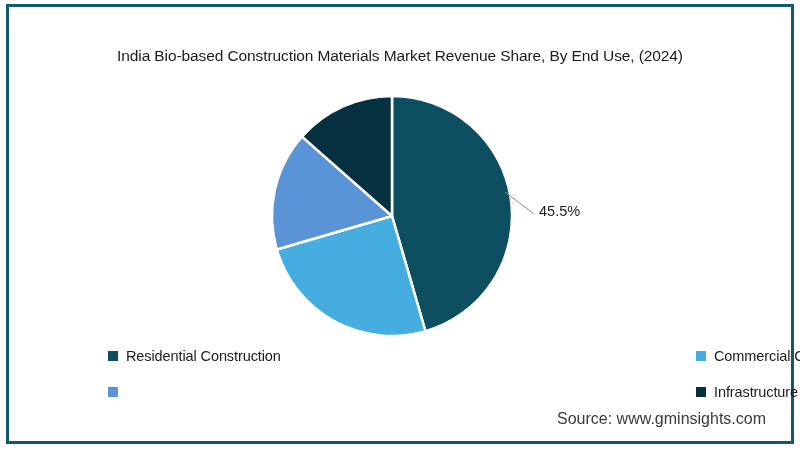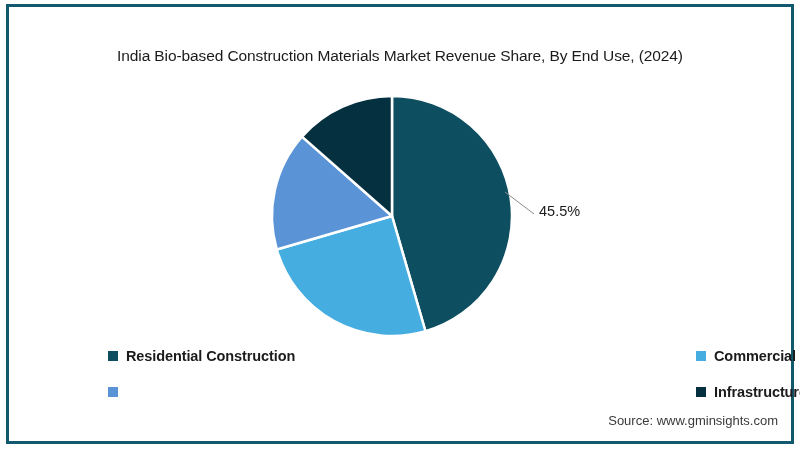--- a/index.html
+++ b/index.html
@@ -55,21 +55,20 @@
     position: absolute;
     font-size: 14.5px;
     color: #1b1b1b;
     white-space: nowrap;
   }
   #legend {
     position: absolute;
     left: 108px;
     top: 348px;
     width: 600px;
-    font-weight: bold;
   }
   .legend-row {
     display: flex;
     width: 100%;
     margin-bottom: 20px;
   }
   .legend-item {
     display: flex;
     align-items: center;
     width: 50%;
@@ -85,23 +84,23 @@
     flex: 0 0 auto;
   }
   .legend-label {
     font-size: 14.5px;
     color: #1b1b1b;
     white-space: nowrap;
     letter-spacing: -0.1px;
   }
   #source {
     position: absolute;
-    right: 22px;
+    right: 34px;
     bottom: 22px;
-    font-size: 13px;
+    font-size: 16px;
     color: #3a3a3a;
     white-space: nowrap;
   }
 </style>
 </head>
 <body>
 
 <div id="screen">
 
   <div id="frame"></div>

